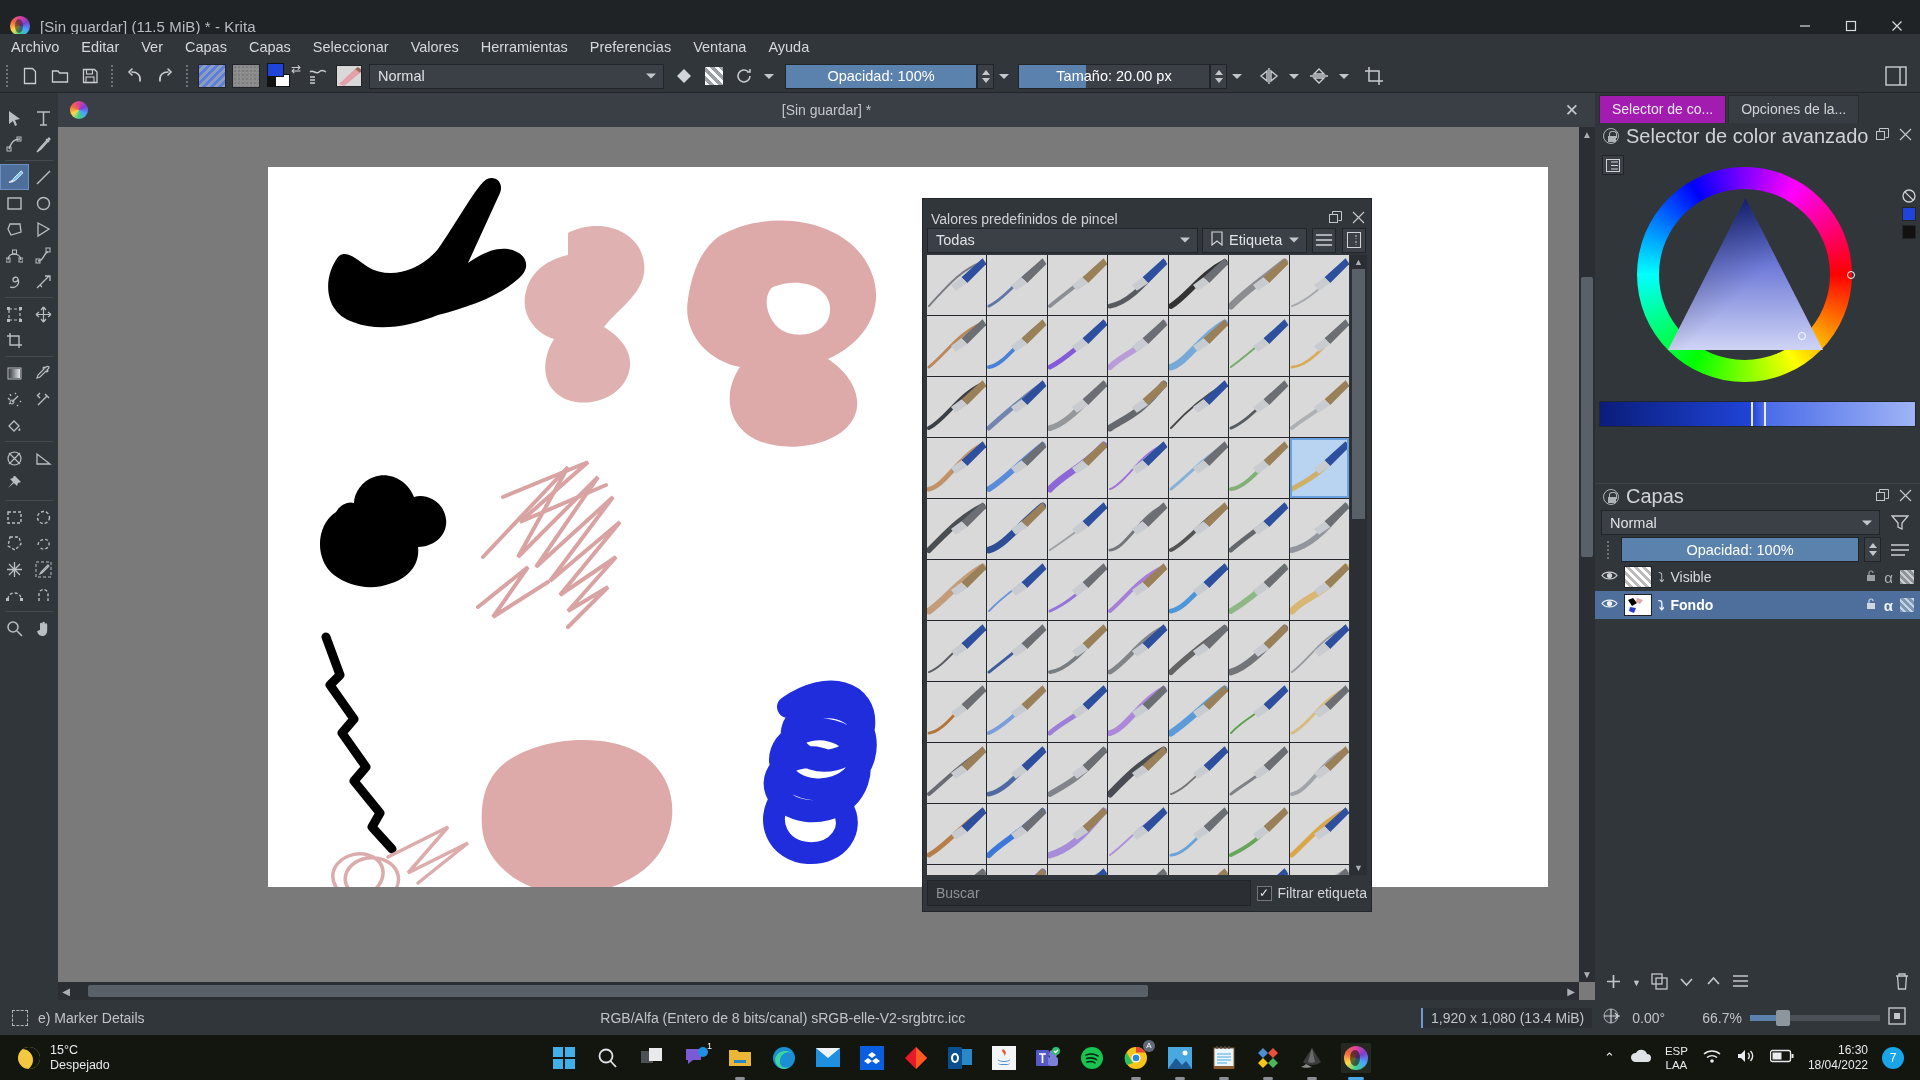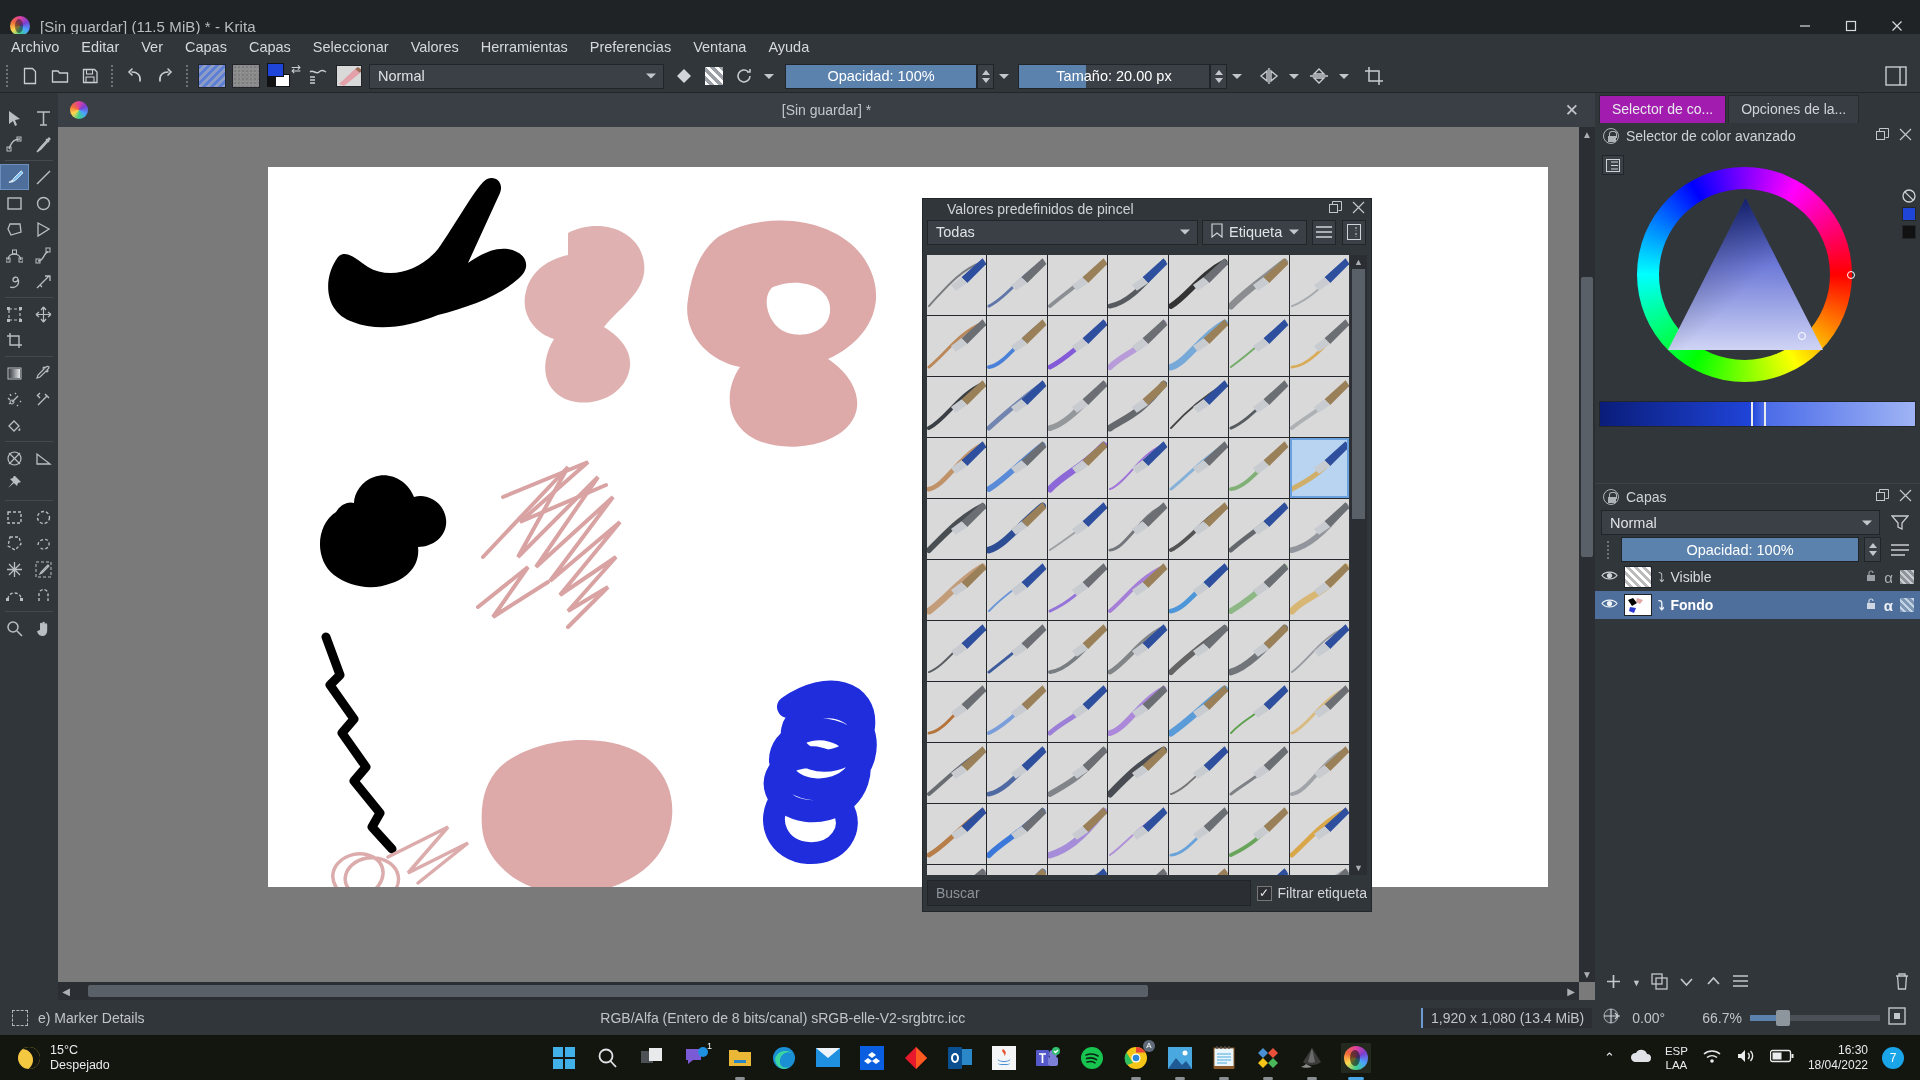--- a/index.html
+++ b/index.html
@@ -82,21 +82,21 @@
   .vscroll { position:absolute; right:0; top:34px; bottom:18px; width:16px; background:#2b2f33; }
   .vscroll .thumb{ position:absolute; left:2px; right:2px; top:150px; height:280px; background:#5a6067; border-radius:2px;}
   .hscroll { position:absolute; left:0; right:16px; bottom:0; height:18px; background:#2b2f33; display:flex; align-items:center;}
   .hscroll .thumb{ position:absolute; left:30px; width:1060px; top:3px; height:12px; background:#5a6067; border-radius:2px;}
   .hscroll .arr{ width:16px; text-align:center; color:#aab0b5; font-size:10px; }
   .vscroll .arr{ position:absolute; left:0; right:0; text-align:center; color:#aab0b5; font-size:10px;}
 
   
   #brushdock { position:absolute; left:922px; top:198px; width:450px; height:714px;
      background:#31363b; border:1px solid #23272b; }
-  #bd-head { height:20px; display:flex; align-items:center; padding:0 6px 0 8px;margin-left:16px; }
+  #bd-head { height:28px; display:flex; align-items:flex-end; padding:0 6px 0 8px; }
   #bd-head .t { color:#cfd3d7; font-size:14px; }
   #bd-head .btns { margin-left:auto; display:flex; gap:10px; color:#c3c7cb; font-size:13px; }
   #bd-filter { height:26px; display:flex; align-items:center; gap:4px; padding:0 4px; }
   #bd-grid { position:absolute; left:4px; right:22px; top:56px; bottom:36px;
      display:grid; grid-template-columns:repeat(7,1fr); grid-auto-rows:60px; gap:1px;
      background:#23272b; overflow:hidden; }
   #bd-grid .cell{ background:#d9d9d9; position:relative; overflow:hidden; }
   #bd-grid .cell.sel{ outline:2px solid #6aa0dd; outline-offset:-2px; background:#b8d4f0;}
   #bd-scroll { position:absolute; right:4px; top:56px; bottom:36px; width:17px; background:#2b2f33; }
   #bd-scroll .thumb{ position:absolute; left:2px;right:2px; top:14px; height:250px; background:#5a6067;}
@@ -107,21 +107,21 @@
   #bd-foot .chk{ display:flex; align-items:center; gap:6px; color:#d4d7da; font-size:14px;}
   #bd-foot .box{ width:15px;height:15px; background:#2b2f33; border:1px solid #777; color:#e6e8ea;
      font-size:12px; display:flex; align-items:center; justify-content:center;}
 
   
   #rightdock { position:absolute; right:0; top:93px; width:325px; bottom:80px; background:#31363b; }
   #rd-tabs { display:flex; height:30px; padding-left:4px; gap:2px; align-items:flex-end; }
   #rd-tabs .tab{ padding:5px 12px 6px; font-size:14px; color:#cfd3d7; background:#383d43;
      border:1px solid #272b2f; border-bottom:none; }
   #rd-tabs .tab.active{ background:#a21caf; color:#e8eaec; }
-  .dockhdr { height:26px; display:flex; align-items:center; gap:7px; padding:0 8px; color:#cfd3d7; font-size:14px; }
+  .dockhdr { height:26px; display:flex; align-items:center; gap:7px; padding:0 8px; color:#cfd3d7; font-size:20px; }
   .dockhdr .lock{ width:16px;height:16px;border:1.5px solid #aeb3b8; border-radius:50%; position:relative;}
   .dockhdr .lock::after{content:""; position:absolute; left:4px; top:7px; width:8px;height:6px;background:#aeb3b8;}
   .dockhdr .lock::before{content:""; position:absolute; left:5px; top:2px; width:6px;height:6px;
      border:1.5px solid #aeb3b8; border-bottom:none; border-radius:3px 3px 0 0;}
   .dockhdr .hb{ margin-left:auto; display:flex; gap:10px; font-size:13px; }
 
   #colorwheelwrap { position:relative; height:270px; }
   #wheel { position:absolute; left:42px; top:18px; width:215px; height:215px; border-radius:50%;
      background:conic-gradient(from 90deg,
         #ff0000,#ff8000,#ffff00,#80ff00,#00ff00,#00ff80,#00ffff,#0080ff,

